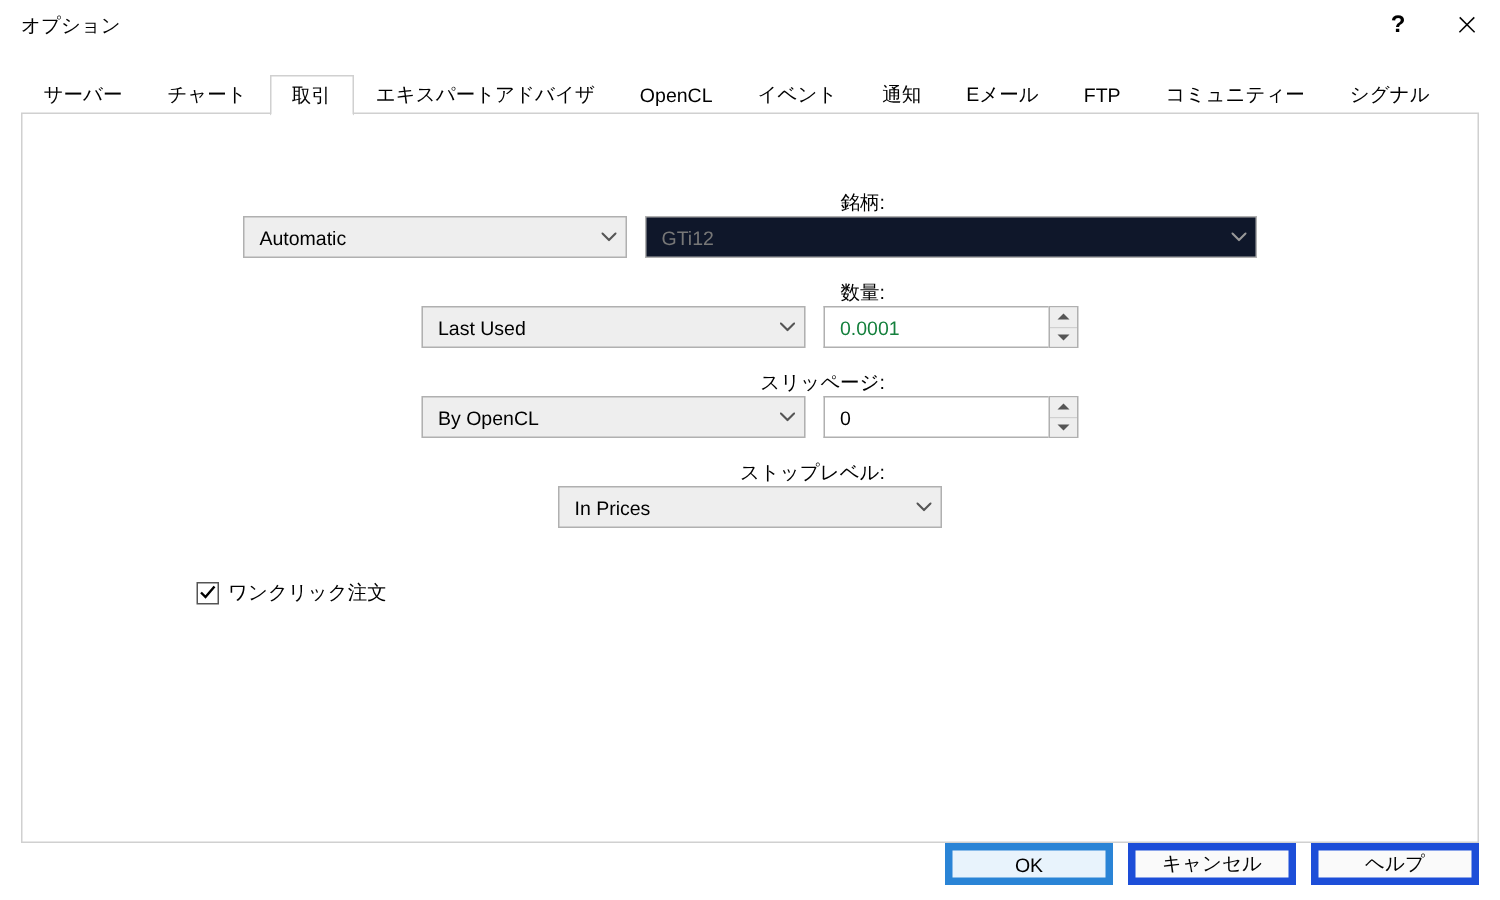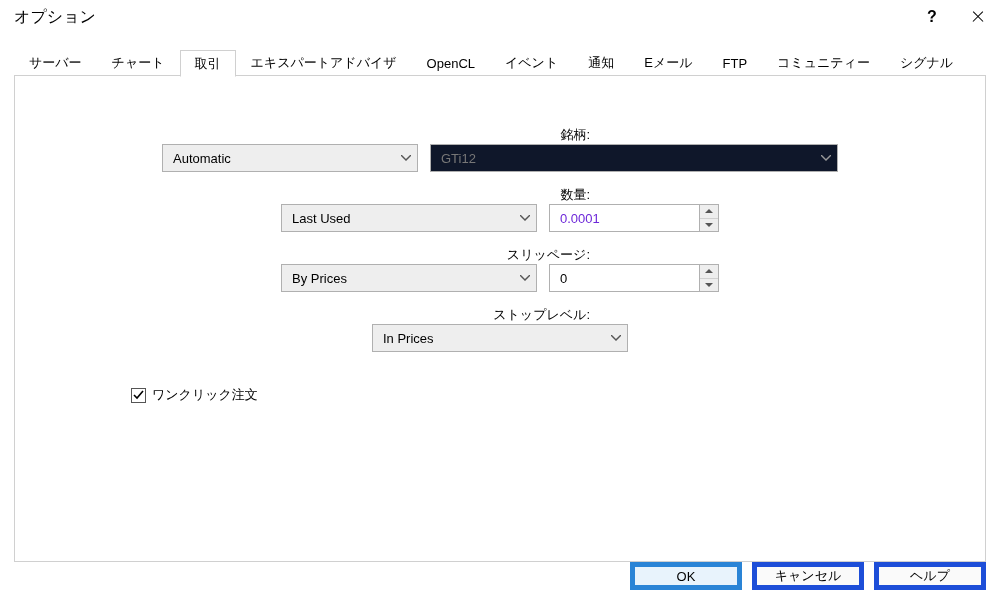--- a/index.html
+++ b/index.html
@@ -15,21 +15,21 @@
     }
     .titlebar {
       display: flex;
       align-items: center;
       justify-content: space-between;
       height: 34px;
       padding: 0 10px 0 14px;
       background: #fff;
     }
     .titlebar .title {
-      font-size: 16px;
+      font-size: 13px;
     }
     .titlebar .controls {
       display: flex;
       gap: 22px;
       align-items: center;
     }
     .titlebar .ctrl {
       width: 24px;
       height: 24px;
       display: flex;
@@ -145,21 +145,21 @@
       width: 150px;
       border: 1px solid #b0b0b0;
       border-right: none;
       padding: 0 10px;
       font-size: 13px;
       font-family: inherit;
       outline: none;
     }
     .spinner.disabled input {
       background: #fff;
-      color: #6d28d9;
+      color: #15803d;
     }
     .spin-buttons {
       display: flex;
       flex-direction: column;
       width: 20px;
       border: 1px solid #b0b0b0;
     }
     .spin-btn {
       flex: 1;
       background: #eeeeee;
@@ -310,21 +310,21 @@
             </div>
         </div>
       </div>
     </div>
   </div>
 
   <div class="form-row">
     <div class="form-label">スリッページ:</div>
     <div class="form-controls">
       <div class="combo wide-left">
-        <span>By Prices</span>
+        <span>By OpenCL</span>
         <span class="chev">
             <svg width="10" height="6">
               <path d="M0 0 L5 5 L10 0" fill="none" stroke="#555" stroke-width="1.4"></path>
             </svg>
           </span>
       </div>
       <div class="spinner">
         <input type="text" value="0" style="">
         <div class="spin-buttons">
           <div class="spin-btn">

